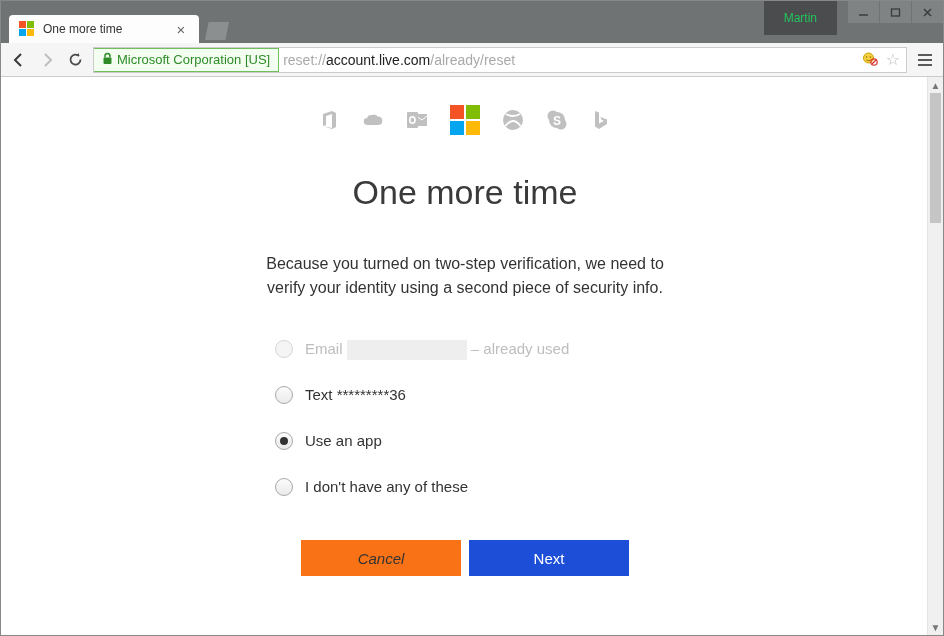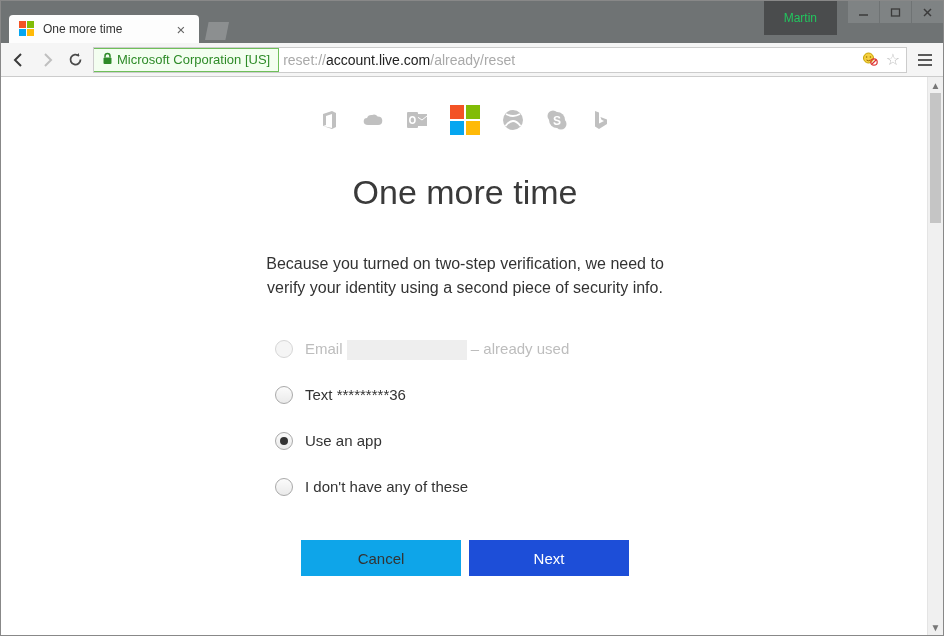--- a/index.html
+++ b/index.html
@@ -269,21 +269,21 @@
   justify-content: center;
   margin-top: 40px;
 }
 .btn {
   width: 160px; height: 36px;
   border: none;
   font-size: 15px;
   cursor: pointer;
   display: flex; align-items: center; justify-content: center;
 }
-.btn-cancel { background: #0ea5e9; color: #333; }
+.btn-cancel { background: #f97316; color: #333; font-style: italic; }
 .btn-next { background: #1d4ed8; color: #fff; }
 
 </style>
 </head>
 <body>
 
 <div class="browser-frame">
 
   <div class="window-controls">
     <div class="user-badge">Martin</div>

